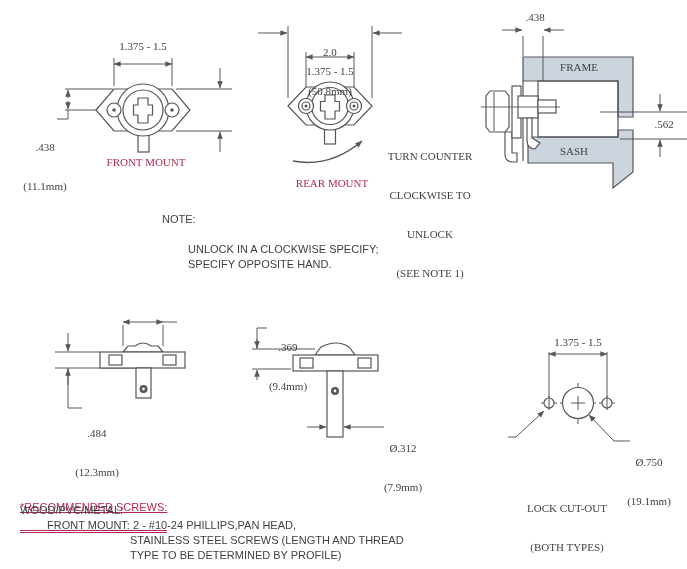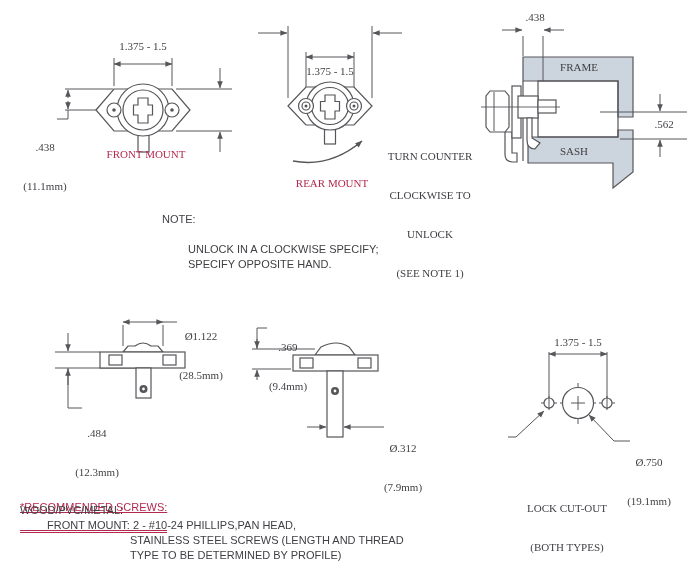--- a/index.html
+++ b/index.html
@@ -159,40 +159,40 @@
     <circle cx="607" cy="403" r="5" fill="#fff"></circle>
     <path d="M578,396 V410 M571,403 H585 M549,396 V410 M607,396 V410" stroke-width="1"></path>
   </g>
 </svg>
 
   <div class="t tc" style="left:143px;top:40px">1.375 - 1.5</div>
   <div class="t tc" style="left:45px;top:115px">
     <span>.438</span>
     <span>(11.1mm)</span>
   </div>
-  <div class="t tc red" style="left:146px;top:148px">FRONT MOUNT</div>
-
+  <div class="t tc red" style="left:146px;top:156px">FRONT MOUNT</div>
+
+  <div class="t tc" style="left:330px;top:20px">
+    <span>2.0</span>
+    <span>(50.8mm)</span>
+  </div>
   <div class="t tc" style="left:330px;top:65px">1.375 - 1.5</div>
   <div class="t tc" style="left:430px;top:124px">
     <span>TURN COUNTER</span>
     <span>CLOCKWISE TO</span>
     <span>UNLOCK</span>
     <span>(SEE NOTE 1)</span>
   </div>
   <div class="t tc red" style="left:332px;top:177px">REAR MOUNT</div>
 
   <div class="t tc" style="left:535px;top:11px">.438</div>
   <div class="t tc" style="left:579px;top:61px">FRAME</div>
   <div class="t tc" style="left:574px;top:145px">SASH</div>
   <div class="t tc" style="left:664px;top:118px">.562</div>
 
-  <div class="t tc" style="left:201px;top:304px">
-    <span>Ø1.122</span>
-    <span>(28.5mm)</span>
-  </div>
   <div class="t tc" style="left:97px;top:401px">
     <span>.484</span>
     <span>(12.3mm)</span>
   </div>
 
   <div class="t tc" style="left:288px;top:315px">
     <span>.369</span>
     <span>(9.4mm)</span>
   </div>
   <div class="t tc" style="left:403px;top:416px">

